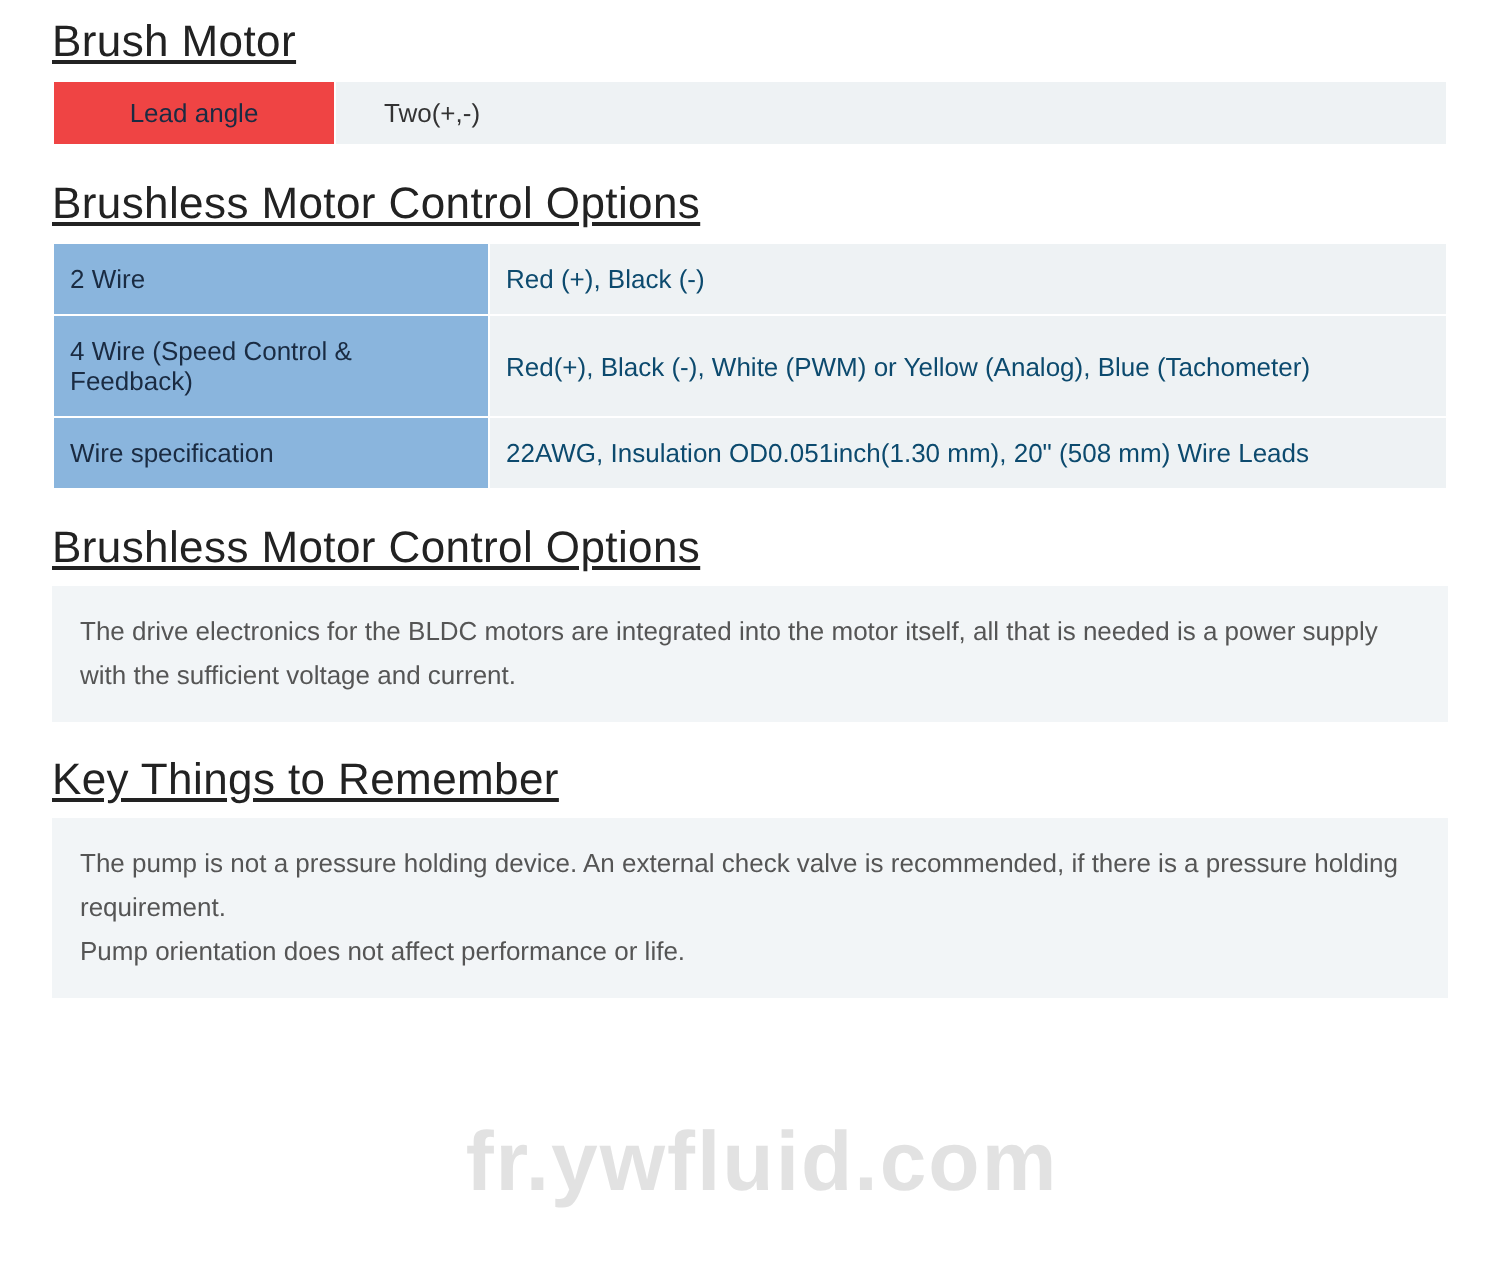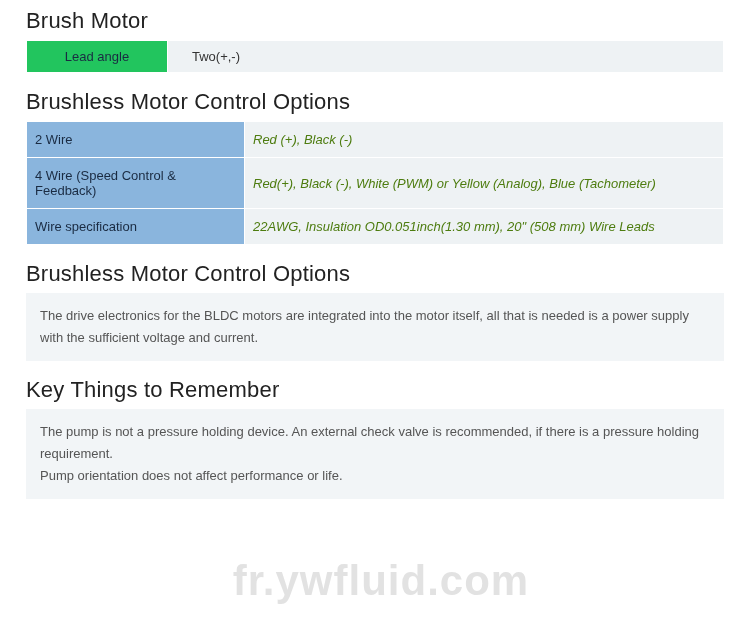--- a/index.html
+++ b/index.html
@@ -13,33 +13,34 @@
     overflow: hidden;
     padding: 8px 26px 20px 26px;
   }
   h2.section-title {
     font-weight: 300;
     font-size: 22px;
     color: #222;
     letter-spacing: 0.2px;
     margin-top: 0;
     margin-bottom: 6px;
+    text-decoration: underline;
   }
   h2.section-title.gap {
     margin-top: 16px;
   }
   table {
     width: 100%;
     border-collapse: separate;
     border-spacing: 1px;
     font-size: 13px;
   }
   
   .tbl1 td.hdr {
-    background: #22c55e;
+    background: #ef4444;
     color: #1a2b42;
     text-align: center;
     width: 140px;
     padding: 8px 6px;
   }
   .tbl1 td.cell {
     background: #eef2f4;
     color: #333;
     padding: 8px 24px;
     font-size: 13px;
@@ -47,23 +48,22 @@
   
   .tbl2 td.hdr {
     background: #8ab5dd;
     color: #1a2b42;
     text-align: left;
     width: 217px;
     padding: 10px 8px;
   }
   .tbl2 td.cell {
     background: #eef2f4;
-    color: #4d7c0f;
+    color: #0c4a6e;
     padding: 10px 8px;
-    font-style: italic;
   }
   .note-box {
     background: #f2f5f7;
     color: #555;
     font-size: 13px;
     line-height: 1.7;
     padding: 12px 14px;
     margin-top: 6px;
   }
   .watermark {

